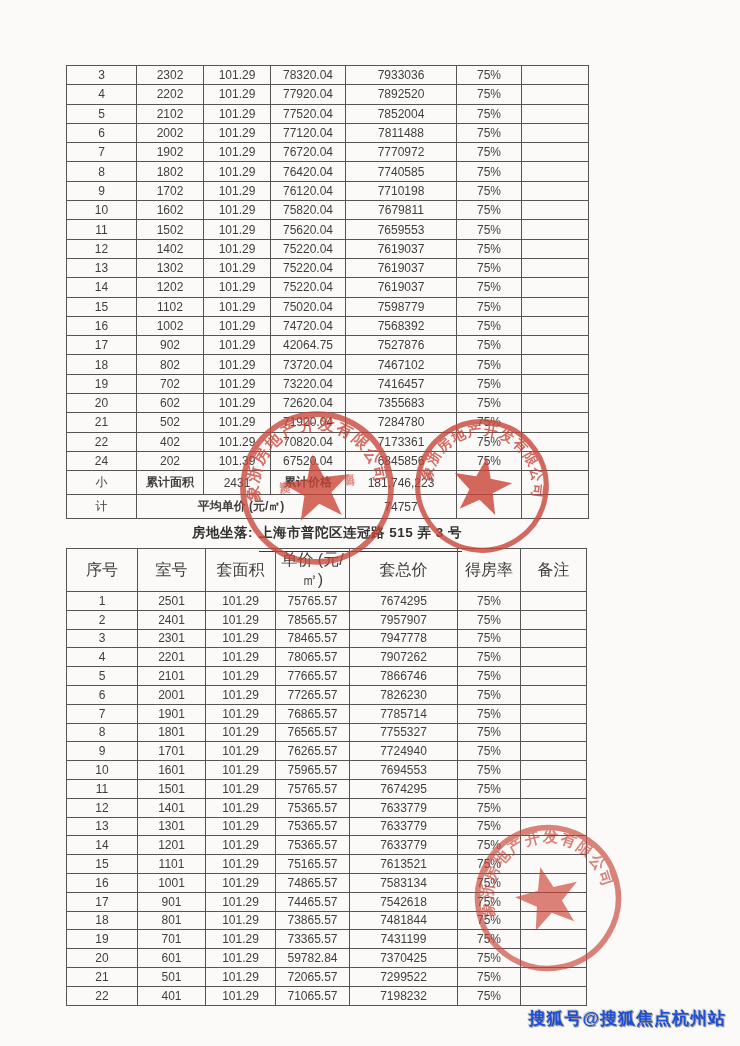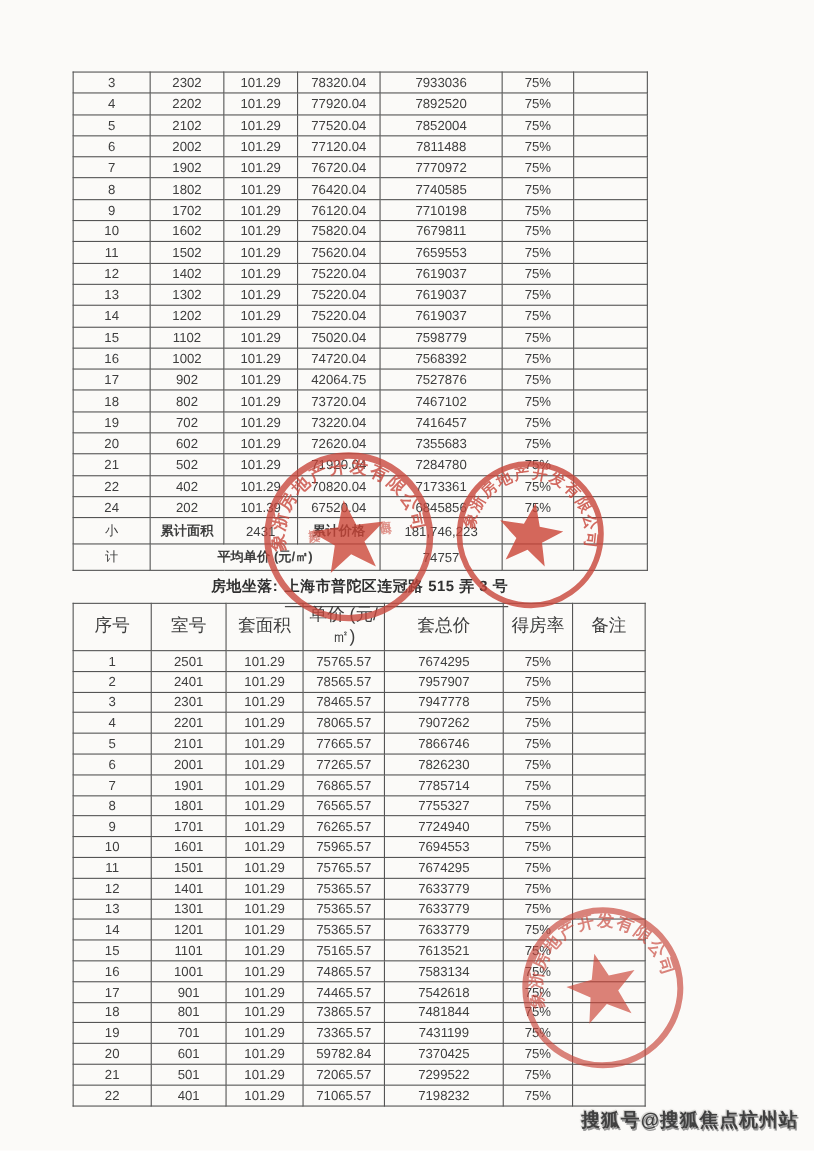--- a/index.html
+++ b/index.html
@@ -34,21 +34,21 @@
   .stamp .arc-text { fill:#c8453a; font-size:19px; letter-spacing:2px; font-weight:bold;
     font-family:"Liberation Sans","DejaVu Sans",sans-serif; }
   .stamp .inner-v { fill:#cf574b; font-size:13px; writing-mode:tb; letter-spacing:1px; opacity:0.85;
     font-family:"Liberation Sans","DejaVu Sans",sans-serif; }
   #stamp1 { left:233px; top:404px; width:168px; height:168px; opacity:0.78; transform:rotate(-8deg); }
   #stamp2 { left:409px; top:413px; width:146px; height:146px; opacity:0.80; transform:rotate(10deg); }
   #stamp3 { left:468px; top:818px; width:160px; height:160px; opacity:0.66; transform:rotate(-14deg); }
   .watermark {
     position:absolute; right:14px; top:1007px;
     font-size:17px; font-weight:bold; letter-spacing:1px;
-    color:#404040;
+    color:#1d4ed8;
     text-shadow:1px 1px 0 #9a9a9a, -1px -1px 0 #d8d7d4, 0 0 2px #b0b0ae;
   }
 </style>
 </head>
 <body>
 
 <div class="sheet">
 
   <table id="table1">
     <colgroup>

